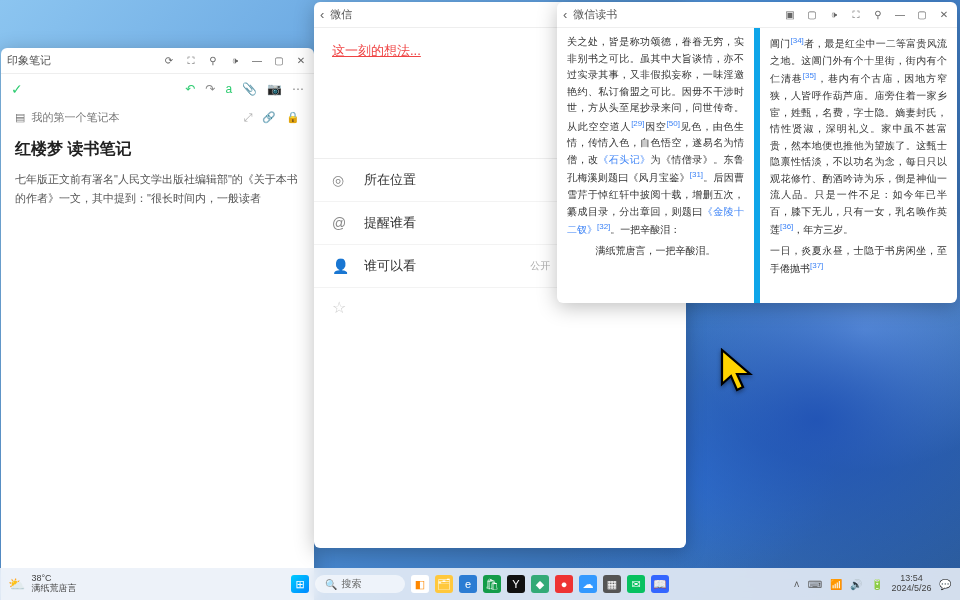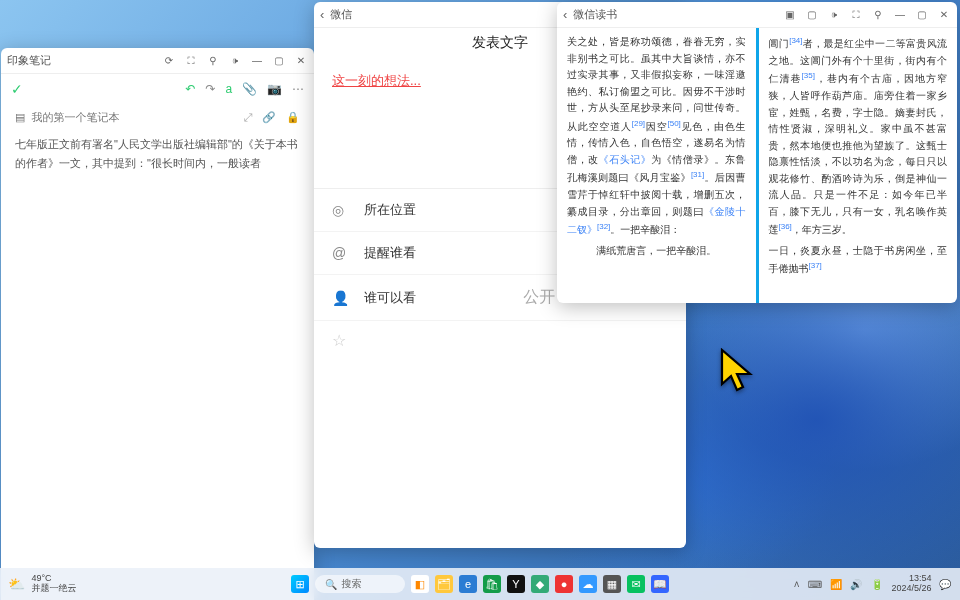--- a/index.html
+++ b/index.html
@@ -45,29 +45,29 @@
 .ev-title { padding:8px 14px 6px; font-size:16px; font-weight:600; color:#222; }
 .ev-body { padding:4px 14px; font-size:11px; color:#555; line-height:1.7; }
 
 
 .w-wechat { left: 314px; top: 2px; width: 372px; height: 546px; }
 .wc-header { text-align:center; font-size:14px; padding:6px 0; color:#222;}
 .wc-textarea { padding:14px 18px; color:#ef4444; font-size:13px; min-height:130px;text-decoration:underline;}
 .wc-options { border-top:1px solid #eee; }
 .wc-row { display:flex; align-items:center; padding:12px 18px; gap:14px; font-size:13px; color:#333; border-bottom:1px solid #f3f3f3;}
 .wc-row .icon { width:18px; color:#888; font-size:14px; }
-.wc-row .tail { margin-left:auto; color:#aaa; font-size:16px; }
+.wc-row .tail { margin-left:auto; color:#aaa; font-size:10px; }
 .wc-star { padding:10px 18px; color:#ccc; font-size:16px;}
 
 
 .w-weread { left: 557px; top: 2px; width: 400px; height: 301px; }
 .wr-chapter { font-size:9px; color:#999; padding:4px 12px; border-bottom:1px solid #f0f0f0;}
 .wr-pages { display:flex; flex:1; overflow:hidden; font-size:10px; line-height:1.65; color:#333;}
 .wr-col { flex:1; padding:6px 10px; overflow:hidden;}
-.wr-col + .wr-col { border-left:3px solid #0ea5e9;}
+.wr-col + .wr-col { border-left:6px solid #0ea5e9;}
 .wr-col sup { color:#3b82f6; font-size:8px;}
 .wr-col .link { color:#3b82f6;margin-top:20px;}
 .wr-col p { margin-bottom:4px; text-align:justify;}
 .wr-footer { display:flex; justify-content:space-between; padding:2px 10px 4px; font-size:8px; color:#bbb; border-top:1px solid #f5f5f5;}
 
 
 .cursor {
   position:absolute; left:720px; top:348px; width:36px; height:48px;
   pointer-events:none;
 }
@@ -78,21 +78,21 @@
   position:absolute; left:0; right:0; bottom:0; height:32px;
   background: rgba(235,240,248,0.88); backdrop-filter: blur(6px);
   display:flex; align-items:center; padding:0 8px; font-size:10px; color:#444;
 }
 .tb-left { display:flex; align-items:center; gap:6px;}
 .tb-weather { display:flex; flex-direction:column; line-height:1.1; font-size:9px;}
 .tb-center { position:absolute; left:50%; transform:translateX(-50%); display:flex; align-items:center; gap:6px;}
 .tb-center .search { display:flex; align-items:center; gap:4px; background:rgba(255,255,255,0.6); border-radius:12px; padding:2px 10px; font-size:10px; color:#666; width:90px;}
 .tb-appicon { width:18px; height:18px; border-radius:3px; display:flex; align-items:center; justify-content:center; font-size:11px; color:#fff;}
 .tb-right { margin-left:auto; display:flex; align-items:center; gap:8px;}
-.tb-clock { display:flex; flex-direction:column; align-items:flex-end; line-height:1.1; font-size:9px;}
+.tb-clock { display:flex; flex-direction:column; align-items:center; line-height:1.1; font-size:9px;}
 .tray-ic { color:#555; font-size:10px;}
 </style>
 </head>
 <body>
 
 <div class="desktop-bg"></div>
 
 <div class="window w-evernote">
   <div class="titlebar">
     <span class="title">印象笔记</span>
@@ -118,36 +118,36 @@
   </div>
   <div class="ev-notebook">
     <span>▤</span>
     <span>我的第一个笔记本</span>
     <div class="nbicons">
       <span>⤢</span>
       <span>🔗</span>
       <span>🔒</span>
     </div>
   </div>
+  <div class="ev-title">红楼梦 读书笔记</div>
   <div class="ev-body">七年版正文前有署名"人民文学出版社编辑部"的《关于本书的作者》一文，其中提到："很长时间内，一般读者</div>
 </div>
 
 <div class="window w-wechat">
   <div class="titlebar">
     <span style="font-size:13px;color:#666;padding-right:6px;">‹</span>
     <span class="title">微信</span>
     <div class="tb-icons">
       <span class="winbtn">⚲</span>
       <span class="winbtn">▣</span>
       <span class="winbtn">▢</span>
       <span class="winbtn">🕩</span>
       <span class="winbtn">⛶</span>
     </div>
   </div>
-  <div class="wc-header">发表文字</div>
   <div class="wc-textarea">这一刻的想法...</div>
   <div class="wc-options">
     <div class="wc-row">
       <span class="icon">◎</span>
       <span>所在位置</span>
     </div>
     <div class="wc-row">
       <span class="icon">@</span>
       <span>提醒谁看</span>
     </div>
@@ -197,22 +197,22 @@
 <div class="cursor">
   <svg width="36" height="48" viewBox="0 0 36 48">
     <path d="M2 2 L2 36 L11 28 L17 42 L23 39 L17 26 L30 26 Z" fill="#ffd400" stroke="#000" stroke-width="2.2"></path>
   </svg>
 </div>
 
 <div class="taskbar">
   <div class="tb-left">
     <span style="font-size:14px;">⛅</span>
     <div class="tb-weather">
-      <span>49°C</span>
-      <span>并题一绝云</span>
+      <span>38°C</span>
+      <span>满纸荒唐言</span>
     </div>
   </div>
   <div class="tb-center">
     <div class="tb-appicon" style="background:linear-gradient(135deg,#0cf,#08f);">⊞</div>
     <div class="search">
       <span>🔍</span>
       <span>搜索</span>
     </div>
     <div class="tb-appicon" style="background:#fff;color:#f80;">◧</div>
     <div class="tb-appicon" style="background:#ffc83d;">🗂</div>

